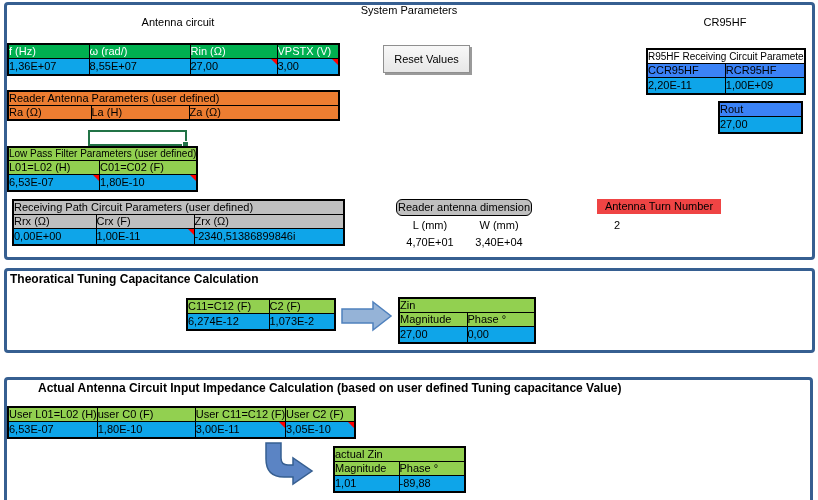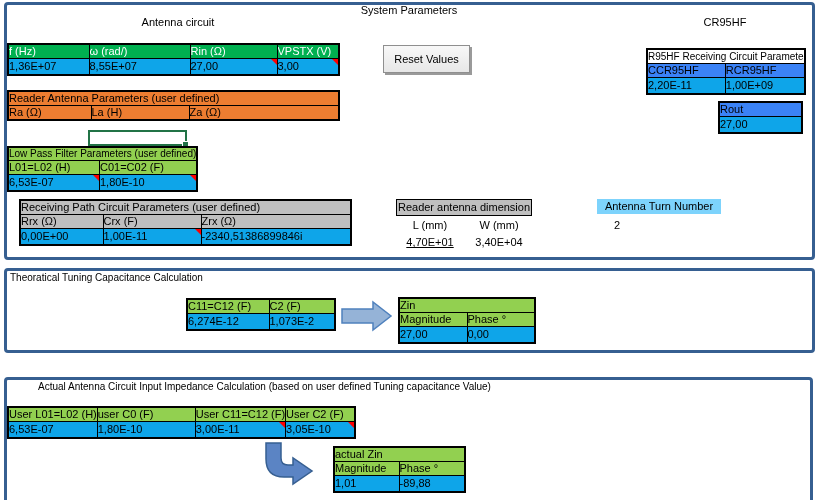--- a/index.html
+++ b/index.html
@@ -2,21 +2,21 @@
 <html><head>
 <meta charset="utf-8">
 <style>
   html,body{margin:0;padding:0;}
   body{width:818px;height:500px;overflow:hidden;background:#fff;
        font-family:"Liberation Sans",sans-serif;font-size:11px;color:#000;}
   #app{position:relative;width:818px;height:384px;}
   .panel{position:absolute;border:3px solid #365F91;border-radius:4px;background:transparent;}
   .lbl{position:absolute;white-space:nowrap;font-size:11px;}
   .center{text-align:center;}
-  .sect{position:absolute;font-weight:normal;font-size:10px;white-space:nowrap;}
+  .sect{position:absolute;font-weight:bold;font-size:12px;white-space:nowrap;}
   table.tbl{position:absolute;border-collapse:collapse;table-layout:fixed;
             border:2px solid #000;font-size:11px;}
   table.tbl td{border:1px solid #000;height:13px;line-height:13px;text-align:left;
                padding:0;position:relative;white-space:nowrap;overflow:hidden;}
   tr.vals td{height:15px;line-height:15px;background:#0ea5e9;}
   tr.h-green td{background:#00B050;color:#fff;}
   tr.h-orange td{background:#ED7D31;}
   tr.h-lime td{background:#92D050;}
   tr.h-gray td{background:#BFBFBF;}
   tr.h-blue td{background:#3b82f6;}
@@ -24,21 +24,21 @@
   tr.small td{height:12px;line-height:12px;font-size:10px;}
   .fit{font-size:10px;border-radius:6px;}
   .tri{position:absolute;top:0;right:0;width:0;height:0;display:block;
        border-top:6px solid #FF0000;border-left:6px solid transparent;}
   .reset-btn{position:absolute;left:383px;top:45px;width:87px;height:28px;
              background:linear-gradient(#f8f8f8,#e7e7e7);border:1px solid #8f8f8f;
              box-shadow:2px 2px 0 #9a9a9a;font-family:"Liberation Sans",sans-serif;
              font-size:11px;color:#000;cursor:pointer;}
   .hdr-cell{position:absolute;height:15px;line-height:15px;text-align:center;font-size:11px;}
   .gray-bordered{background:#BFBFBF;border:1px solid #000;}
-  .tan{background:#7dd3fc;}
+  .tan{background:#ef4444;}
   #sel{position:absolute;left:88px;top:130px;width:95px;height:12px;
        border:2px solid #217346;}
   #sel .handle{position:absolute;right:-4px;bottom:-4px;width:5px;height:5px;
        background:#217346;border:1px solid #fff;}
   svg.shape{position:absolute;}
 </style>
 </head>
 <body>
 
 <div id="app">
@@ -145,21 +145,21 @@
         <td>L01=L02 (H)</td>
         <td>C01=C02 (F)</td>
       </tr>
       <tr class="vals">
         <td><span>6,53E-07</span><i class="tri"></i></td>
         <td><span>1,80E-10</span><i class="tri"></i></td>
       </tr>
     </tbody>
   </table>
 
-  <table class="tbl" style="left:19px;top:199px;">
+  <table class="tbl" style="left:12px;top:199px;">
     <colgroup>
         <col style="width:83px">
         <col style="width:98px">
         <col style="width:150px">
       </colgroup>
     <tbody>
       <tr class="h-gray">
         <td colspan="3">Receiving Path Circuit Parameters (user defined)</td>
       </tr>
       <tr class="h-gray">
@@ -168,24 +168,24 @@
         <td>Zrx (Ω)</td>
       </tr>
       <tr class="vals">
         <td>0,00E+00</td>
         <td><span>1,00E-11</span><i class="tri"></i></td>
         <td>-2340,51386899846i</td>
       </tr>
     </tbody>
   </table>
 
-  <div class="hdr-cell gray-bordered" style="left:396px;top:199px;width:134px;">Reader antenna dimension</div>
+  <div class="hdr-cell gray-bordered" style="left:396px;top:199px;width:134px;border-radius:6px;">Reader antenna dimension</div>
   <div class="lbl center" style="left:396px;top:219px;width:68px;">L (mm)</div>
   <div class="lbl center" style="left:464px;top:219px;width:70px;">W (mm)</div>
-  <div class="lbl center" style="left:396px;top:236px;width:68px;text-decoration:underline;">4,70E+01</div>
+  <div class="lbl center" style="left:396px;top:236px;width:68px;">4,70E+01</div>
   <div class="lbl center" style="left:464px;top:236px;width:70px;">3,40E+04</div>
 
   <div class="hdr-cell tan" style="left:597px;top:199px;width:124px;">Antenna Turn Number</div>
   <div class="lbl center" style="left:587px;top:219px;width:60px;">2</div>
 
   <div class="sect" style="left:10px;top:272px;">Theoratical Tuning Capacitance Calculation</div>
 
   <table class="tbl" style="left:186px;top:298px;">
     <colgroup>
         <col style="width:82px">

